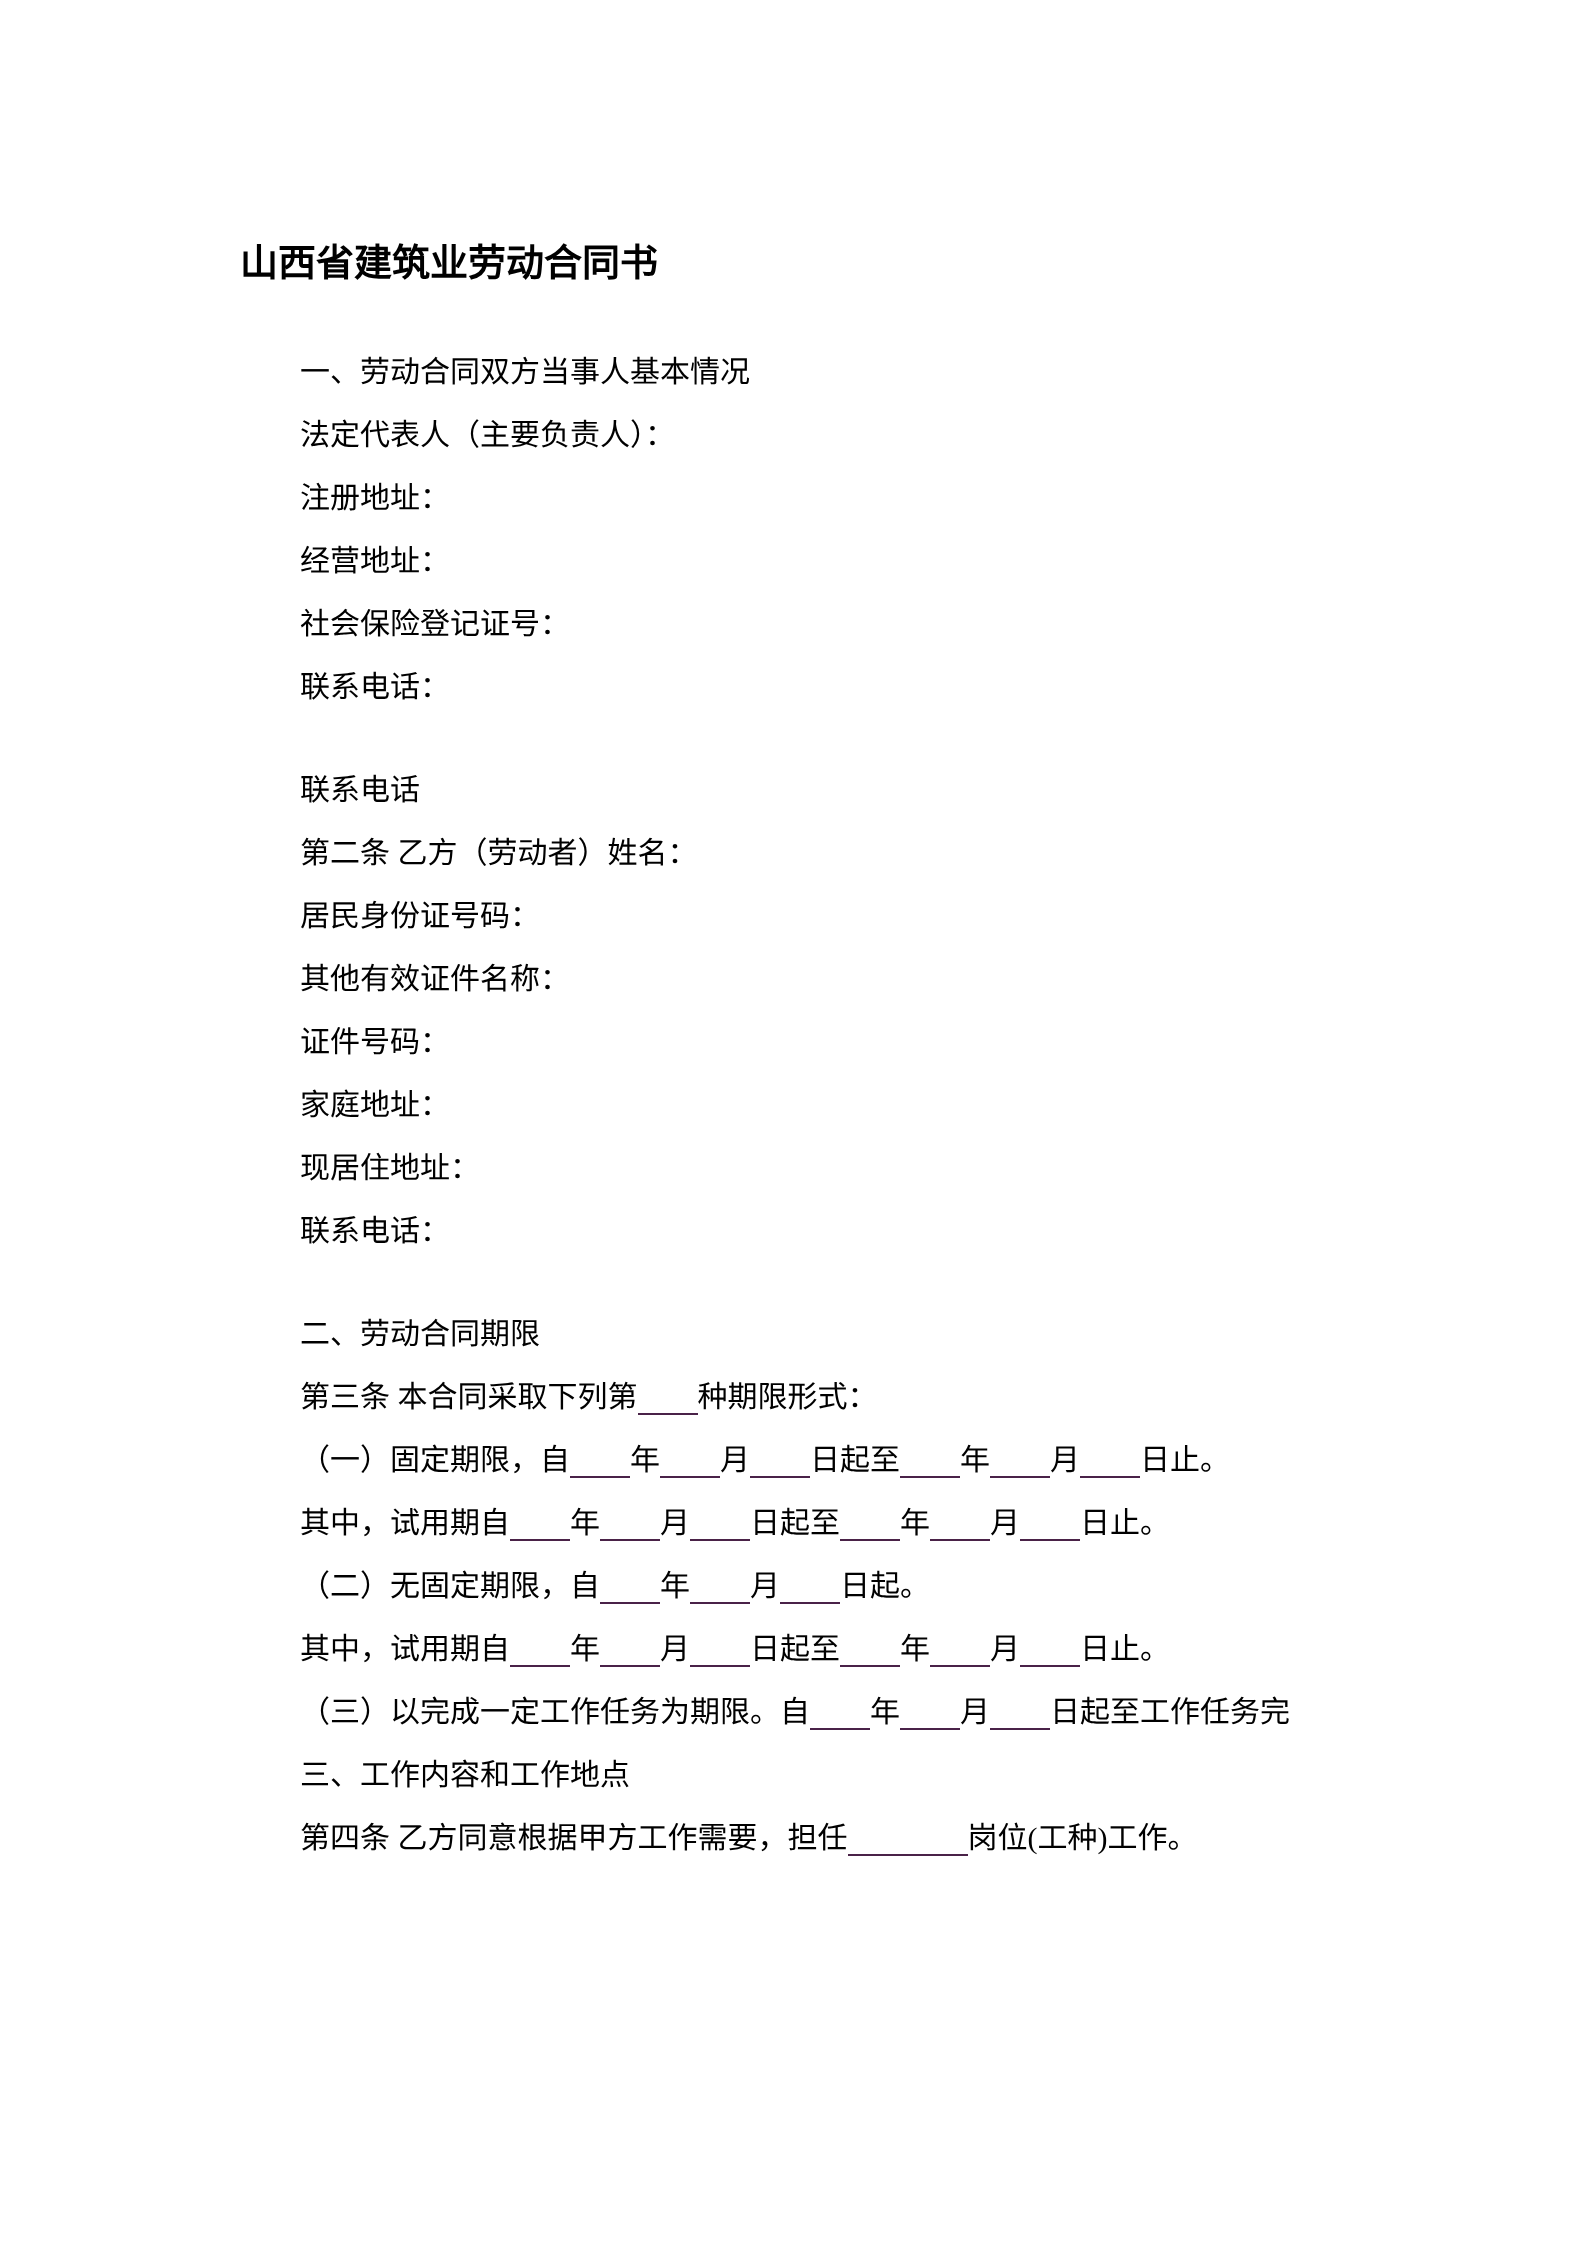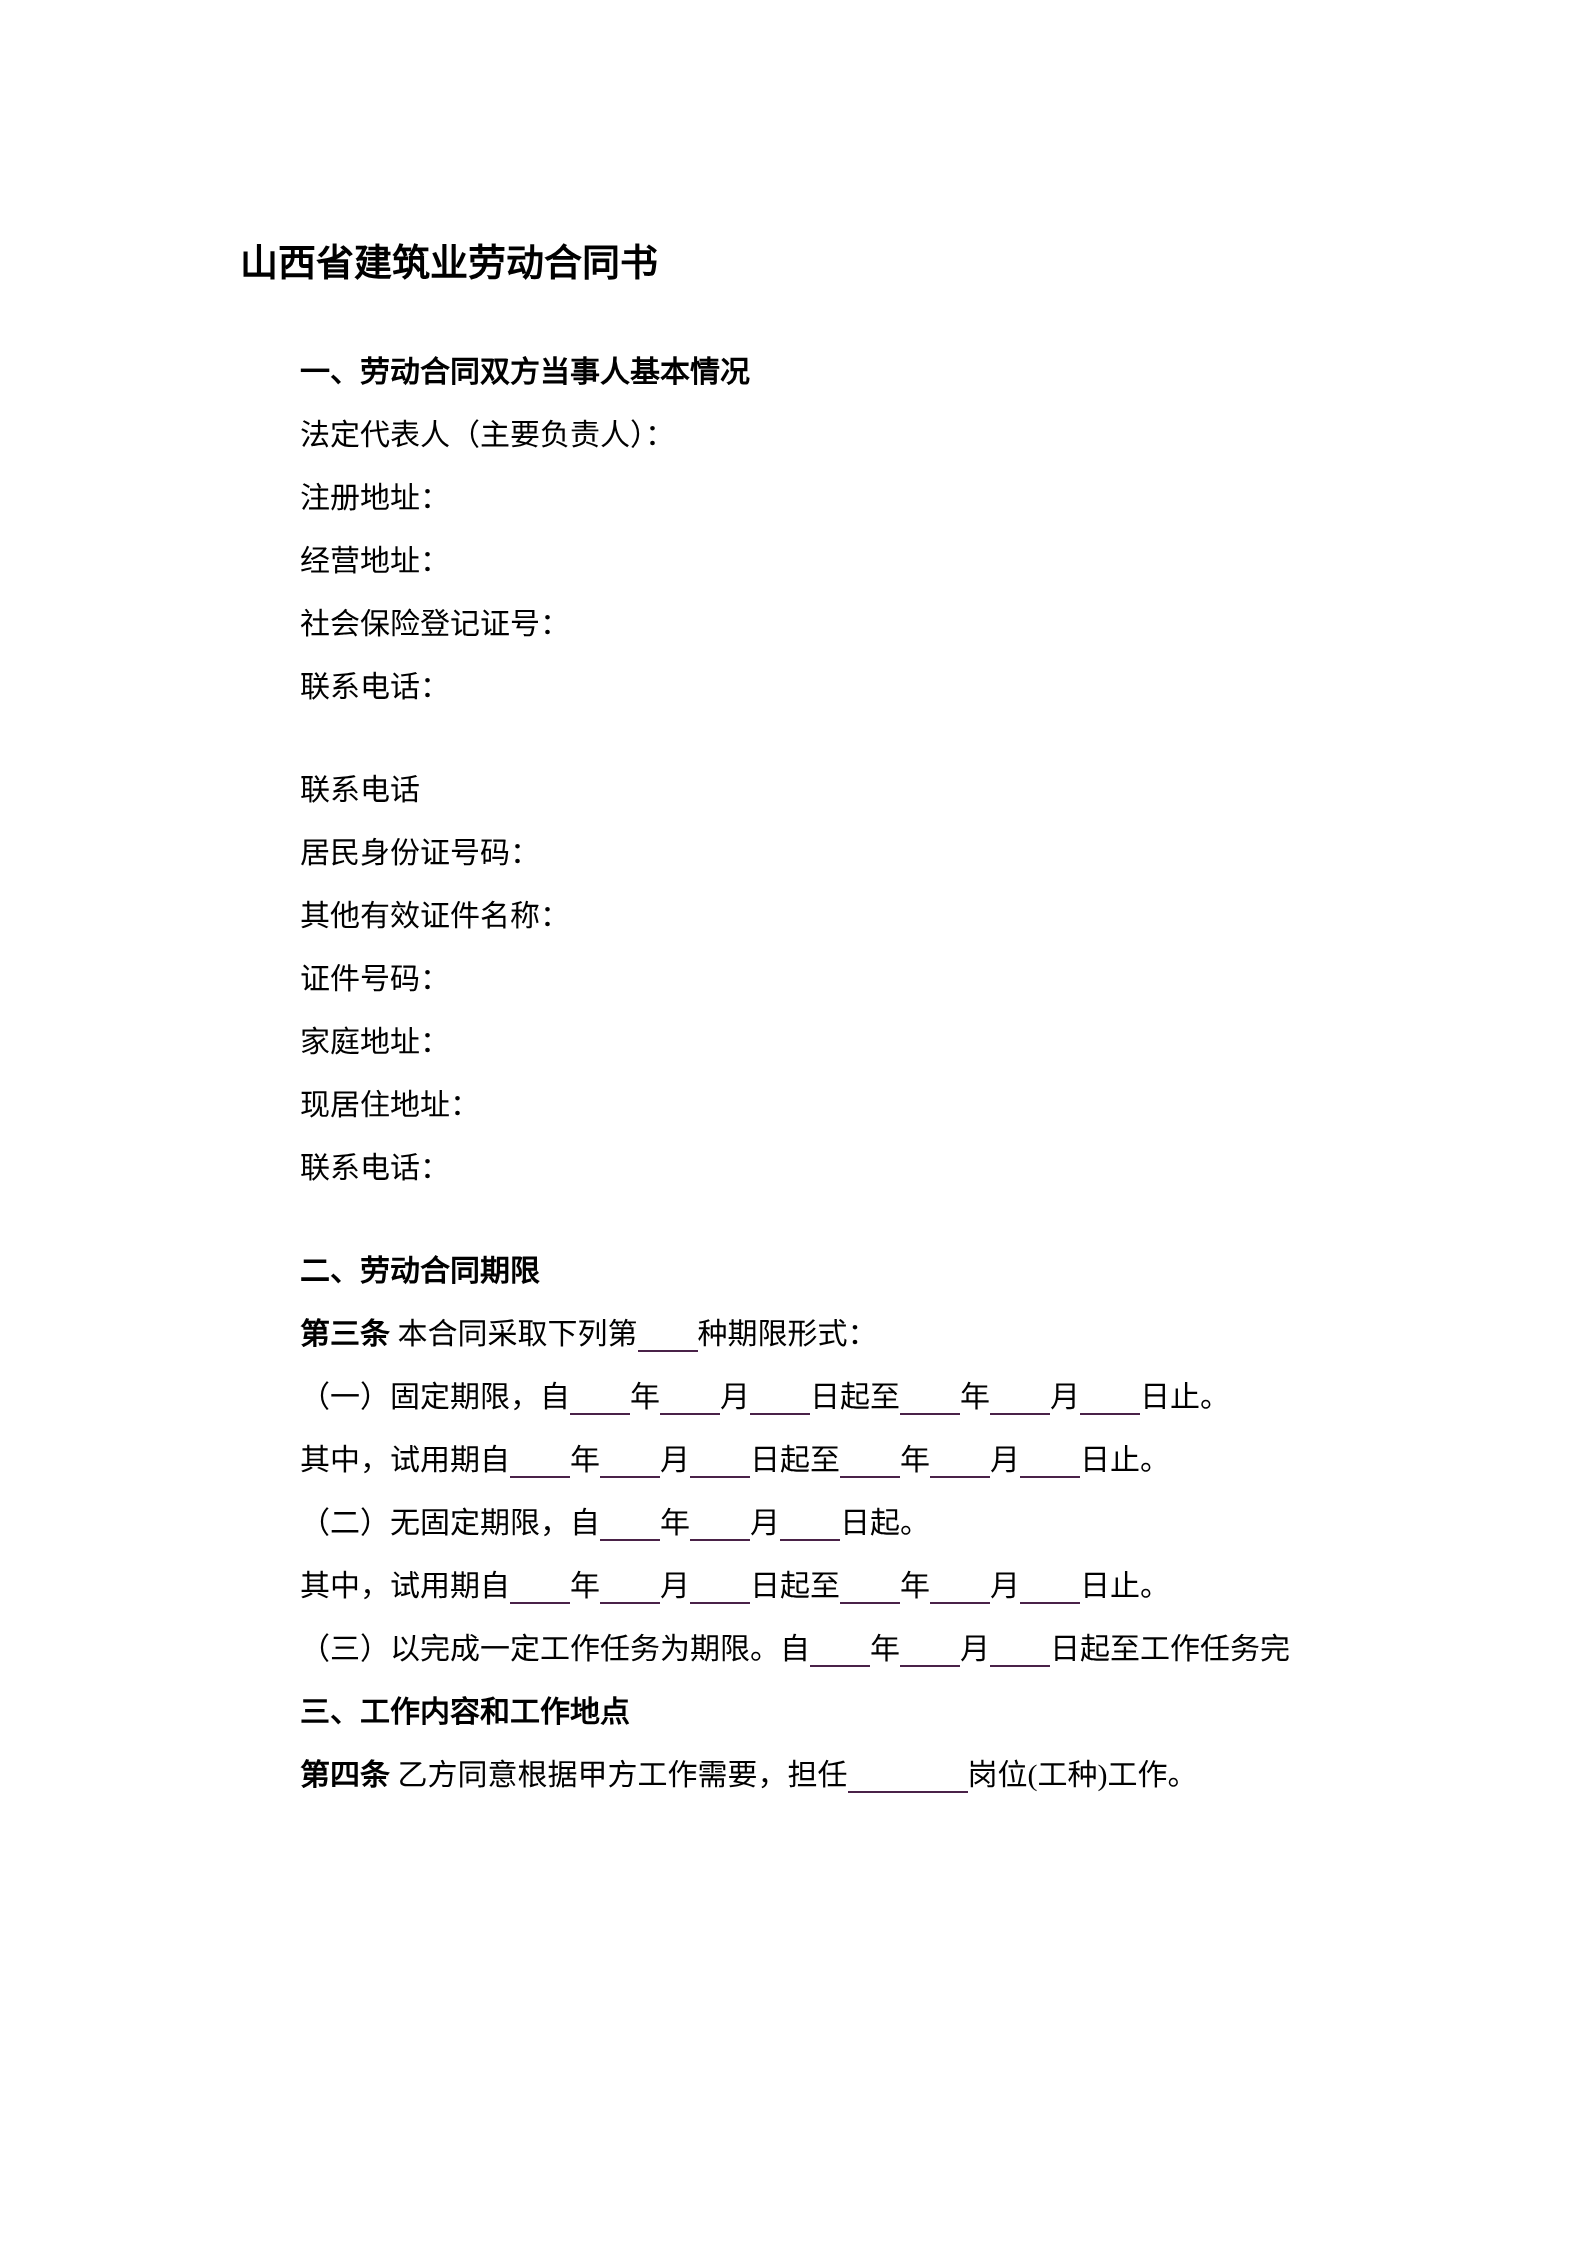--- a/index.html
+++ b/index.html
@@ -32,21 +32,21 @@
   .line {
     font-size: 30px;
     line-height: 63px;
     margin: 0;
     white-space: nowrap;
   }
   .line.ind {
     padding-left: 60px;
   }
   .line b {
-    font-weight: bold;
+    font-weight: normal;
   }
   .gap {
     height: 40px;
   }
   
   .blank {
     color: transparent;
     border-bottom: 2px solid #4a2248;
   }
 </style>
@@ -60,20 +60,21 @@
   <p class="line ind"><b>一、劳动合同双方当事人基本情况</b><span></span></p>
   <p class="line ind"><b></b><span>法定代表人（主要负责人）：</span></p>
   <p class="line ind"><b></b><span>注册地址：</span></p>
   <p class="line ind"><b></b><span>经营地址：</span></p>
   <p class="line ind"><b></b><span>社会保险登记证号：</span></p>
   <p class="line ind"><b></b><span>联系电话：</span></p>
 
   <div class="gap"></div>
 
   <p class="line ind"><b></b><span>联系电话</span></p>
+  <p class="line ind"><b>第二条</b><span> 乙方（劳动者）姓名：</span></p>
   <p class="line ind"><b></b><span>居民身份证号码：</span></p>
   <p class="line ind"><b></b><span>其他有效证件名称：</span></p>
   <p class="line ind"><b></b><span>证件号码：</span></p>
   <p class="line ind"><b></b><span>家庭地址：</span></p>
   <p class="line ind"><b></b><span>现居住地址：</span></p>
   <p class="line ind"><b></b><span>联系电话：</span></p>
 
   <div class="gap"></div>
 
   <p class="line ind"><b>二、劳动合同期限</b><span></span></p>

